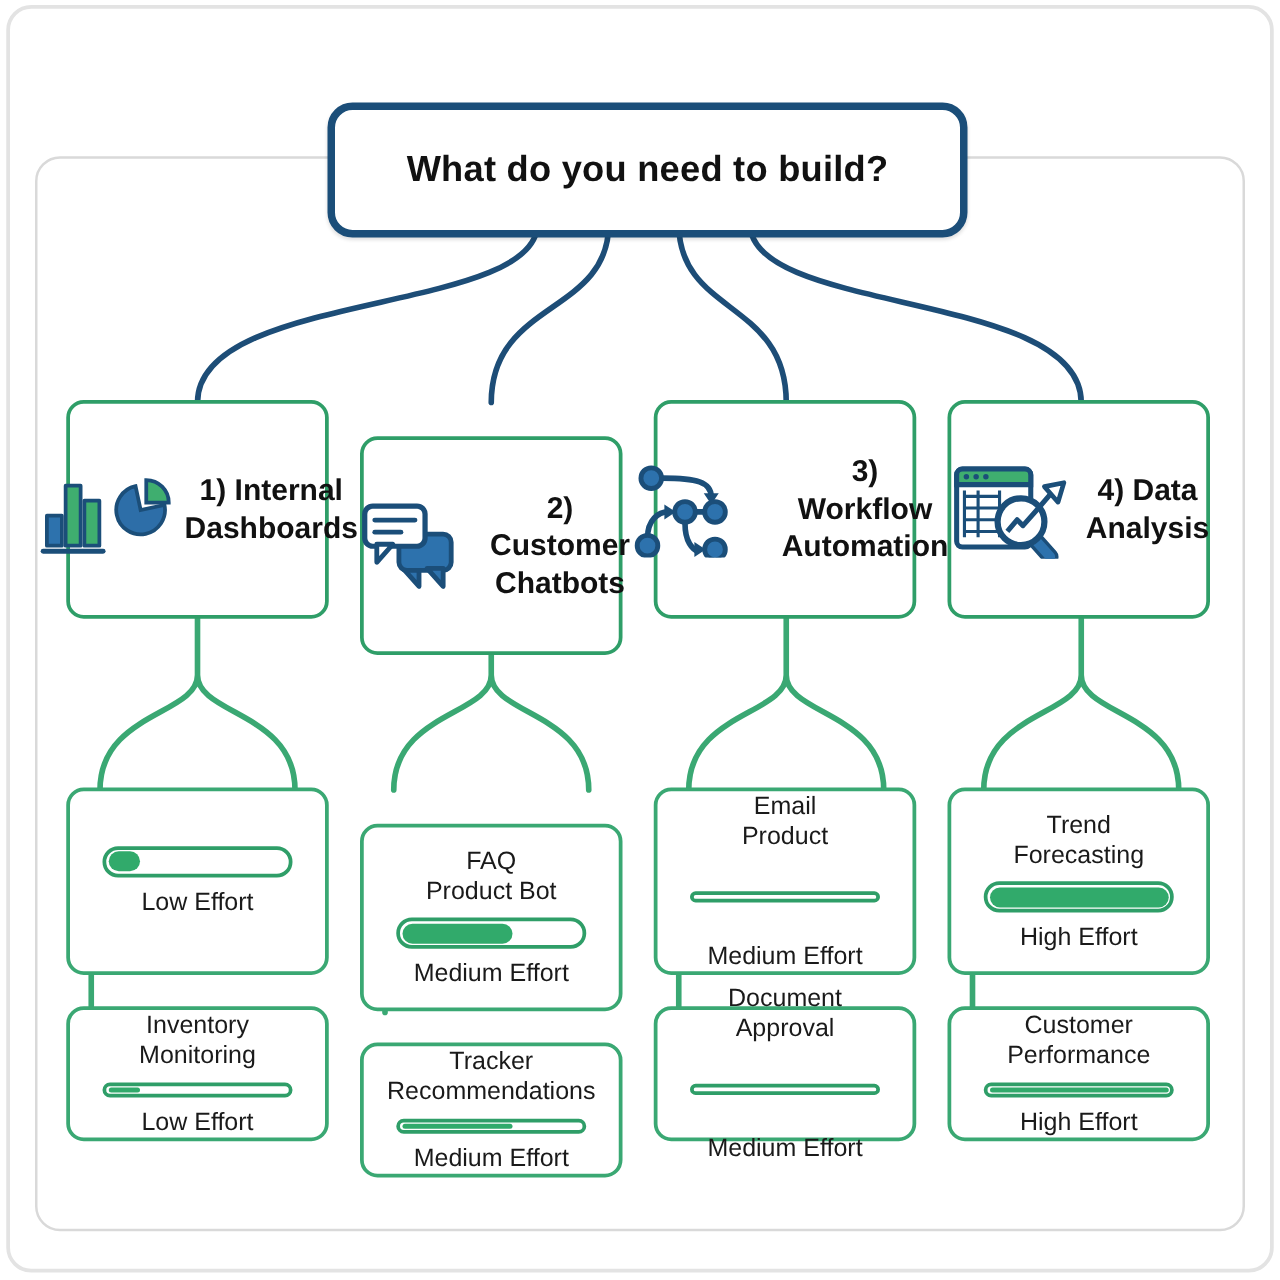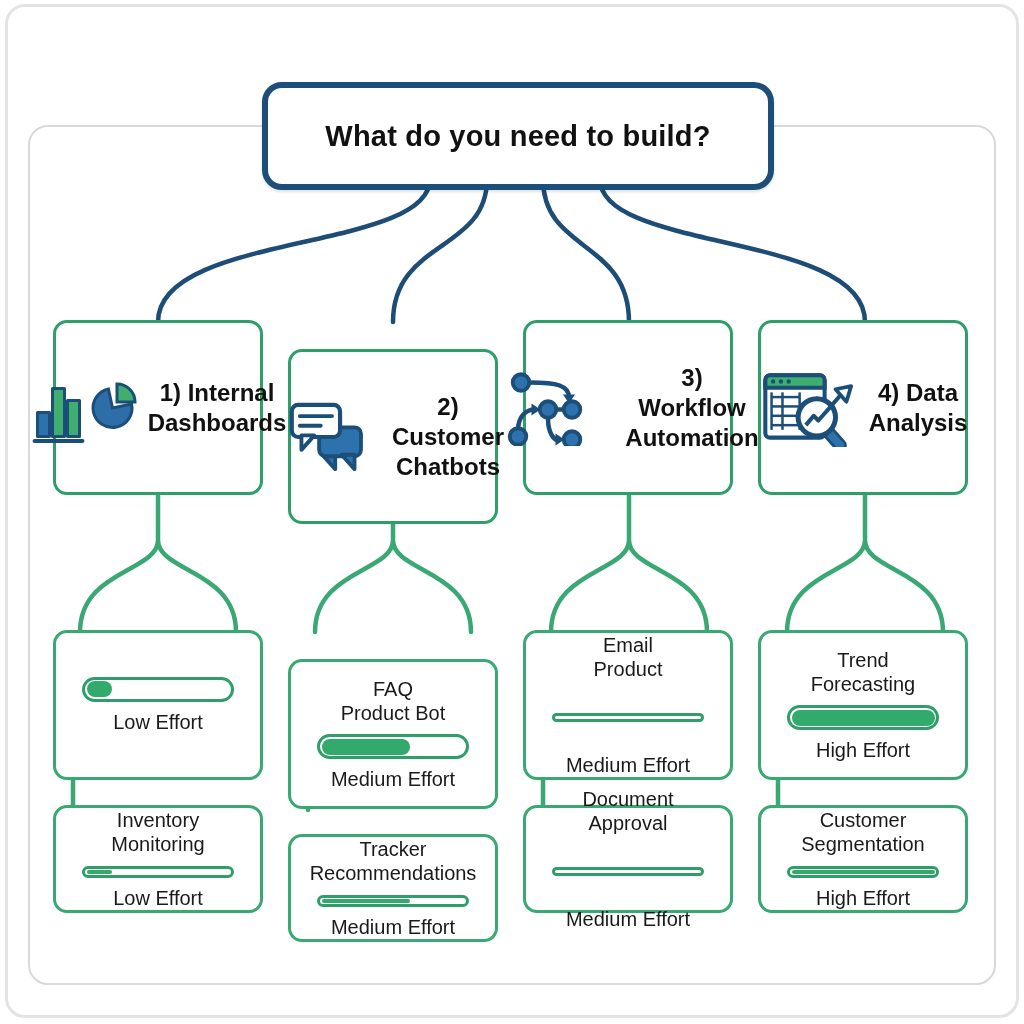--- a/index.html
+++ b/index.html
@@ -226,19 +226,19 @@
   <div class="child-card row1 col3">
     <span class="child-title">Trend
 Forecasting</span>
     <div class="effort-bar">
       <div class="effort-fill" style="width: 100%;"></div>
     </div>
     <span class="effort-label">High Effort</span>
   </div>
   <div class="child-card row2 col3">
     <span class="child-title">Customer
-Segmentation</span>
+Performance</span>
     <div class="effort-bar">
       <div class="effort-fill" style="width: 100%;"></div>
     </div>
     <span class="effort-label">High Effort</span>
   </div>
 </div>
 
 </body></html>

